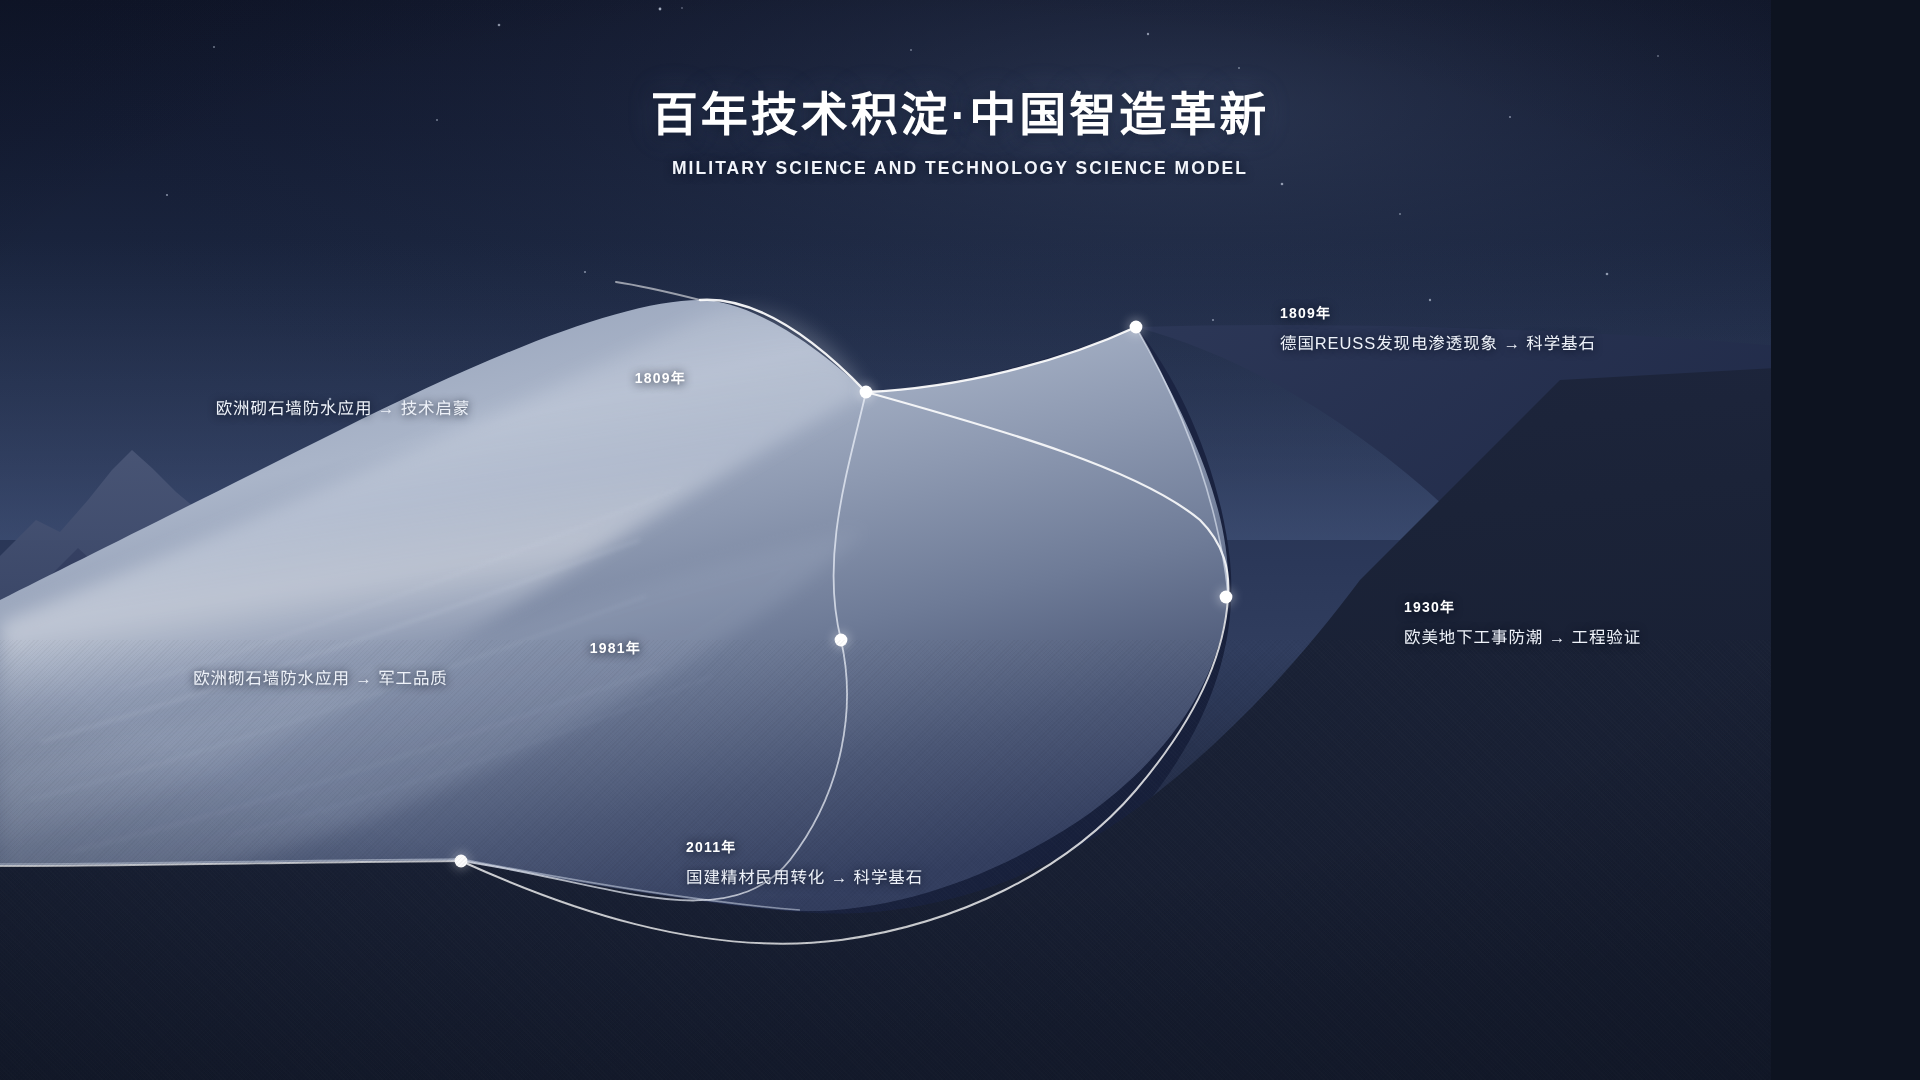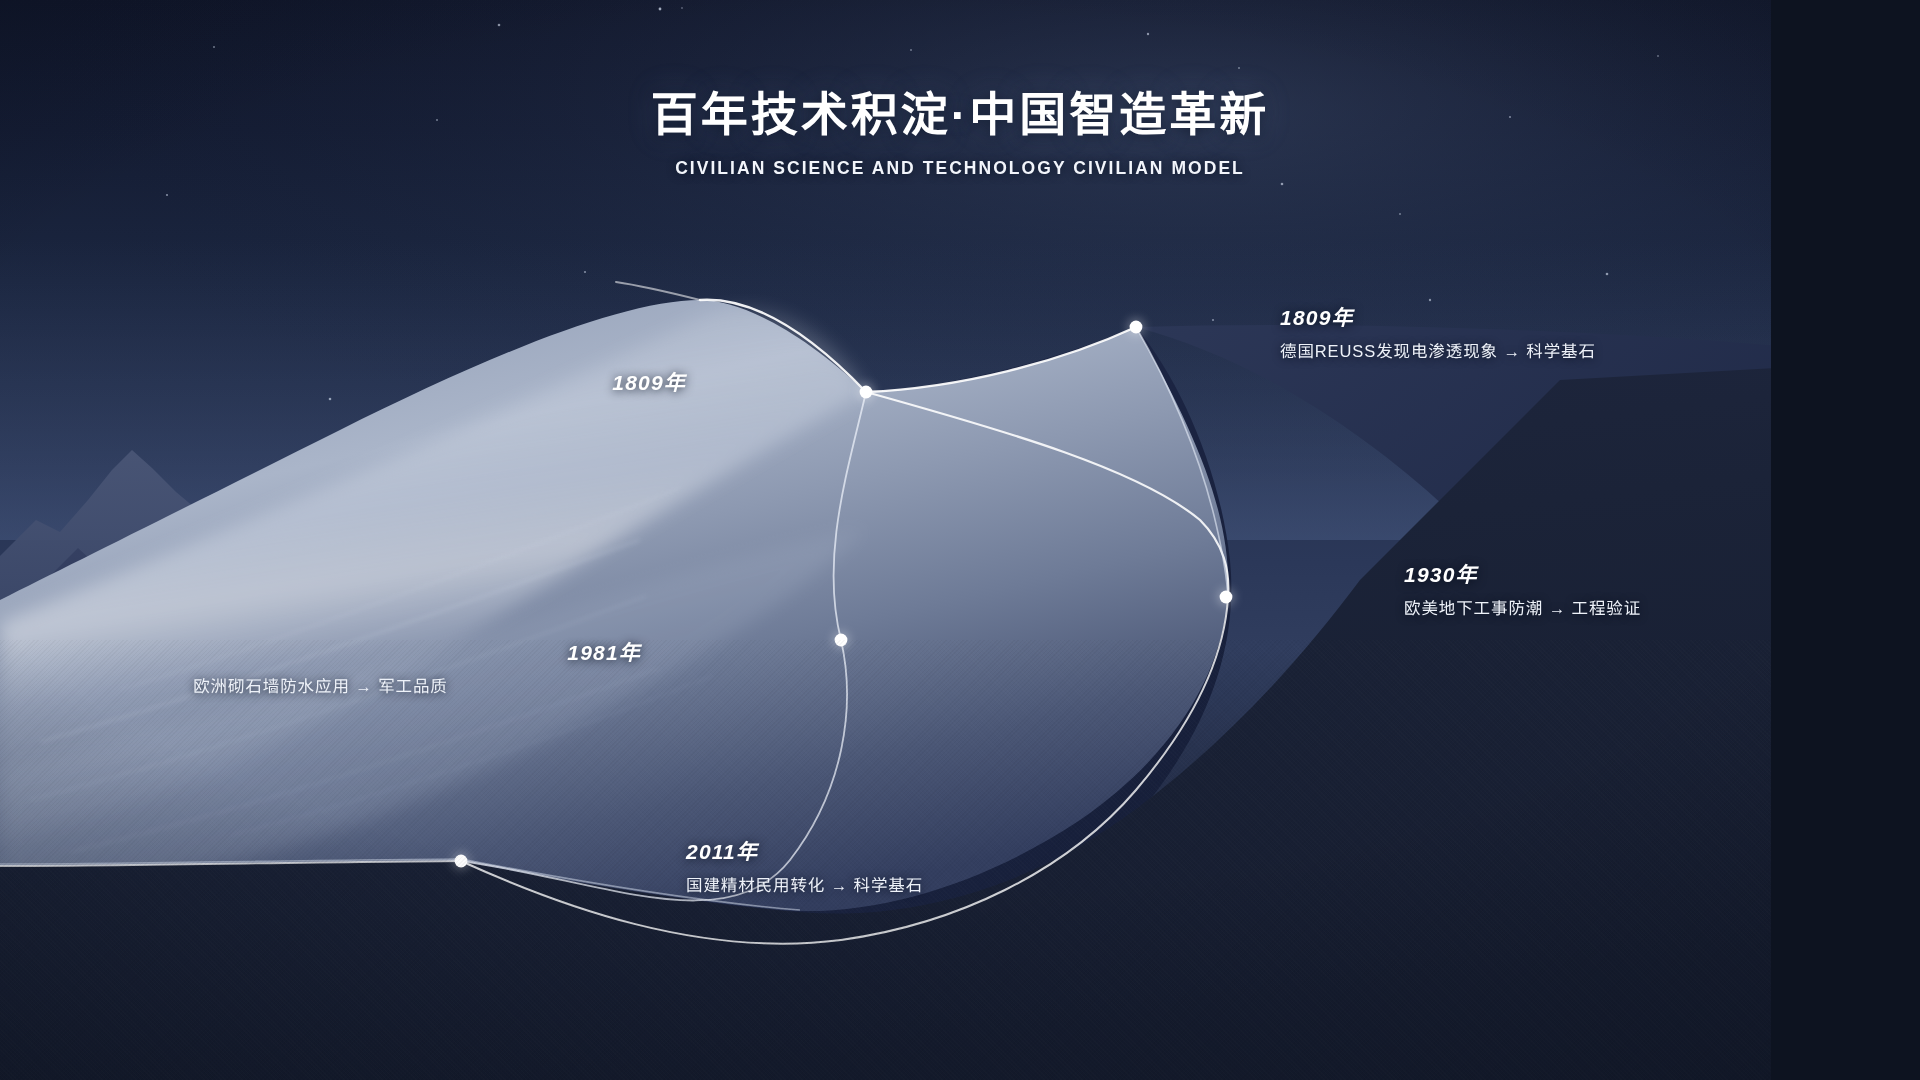--- a/index.html
+++ b/index.html
@@ -60,24 +60,23 @@
     font-size:17.5px;
     font-weight:700;
     letter-spacing:2.05px;
     color:#f2f5fb;
     text-shadow:0 1px 8px rgba(8,16,32,.8);
   }
 
   
   .anno{position:absolute;pointer-events:none;white-space:nowrap;}
   .anno .year{
-    font-size:21px;font-weight:700;color:#ffffff;letter-spacing:1.2px;
+    font-size:14px;font-weight:700;color:#ffffff;letter-spacing:1.2px;
     text-shadow:0 1px 10px rgba(6,12,26,.85);
     line-height:1.1;
-    font-style:italic;
   }
   .anno .desc{
     margin-top:13px;
     font-size:16.5px;font-weight:400;color:#eef2f9;letter-spacing:.9px;
     text-shadow:0 1px 9px rgba(6,12,26,.85);
     line-height:1.1;
     text-align:center;
   }
   .anno.right{text-align:left;}
   .anno.left{text-align:right;}
@@ -336,32 +335,33 @@
         <circle cx="461" cy="861" r="9" fill="#ffffff" opacity="0.28" filter="url(#dotGlow)"></circle>
         <circle cx="461" cy="861" r="6.4" fill="#ffffff"></circle>
       </g>
   </svg>
 
   <div id="grain"></div>
   <div id="vignette"></div>
 
   <div id="header">
     <h1 id="main-title">百年技术积淀·中国智造革新</h1>
-    <p id="sub-title">CIVILIAN SCIENCE AND TECHNOLOGY CIVILIAN MODEL</p>
+    <p id="sub-title">MILITARY SCIENCE AND TECHNOLOGY SCIENCE MODEL</p>
   </div>
 
   <div id="annotations">
       <div class="anno right" style="top: 306px; left: 1280px;">
         <div class="year">1809年</div>
         <div class="desc">德国REUSS发现电渗透现象 → 科学基石</div>
       </div>
       <div class="anno left" style="top: 371px; left: 0px; width: 686px;">
         <div class="year">1809年</div>
-      </div>
-      <div class="anno right" style="top: 563px; left: 1404px;">
+        <div class="desc">欧洲砌石墙防水应用 → 技术启蒙</div>
+      </div>
+      <div class="anno right" style="top: 600px; left: 1404px;">
         <div class="year">1930年</div>
         <div class="desc">欧美地下工事防潮 → 工程验证</div>
       </div>
       <div class="anno left" style="top: 641px; left: 0px; width: 641px;">
         <div class="year">1981年</div>
         <div class="desc">欧洲砌石墙防水应用 → 军工品质</div>
       </div>
       <div class="anno right" style="top: 840px; left: 686px;">
         <div class="year">2011年</div>
         <div class="desc">国建精材民用转化 → 科学基石</div>

